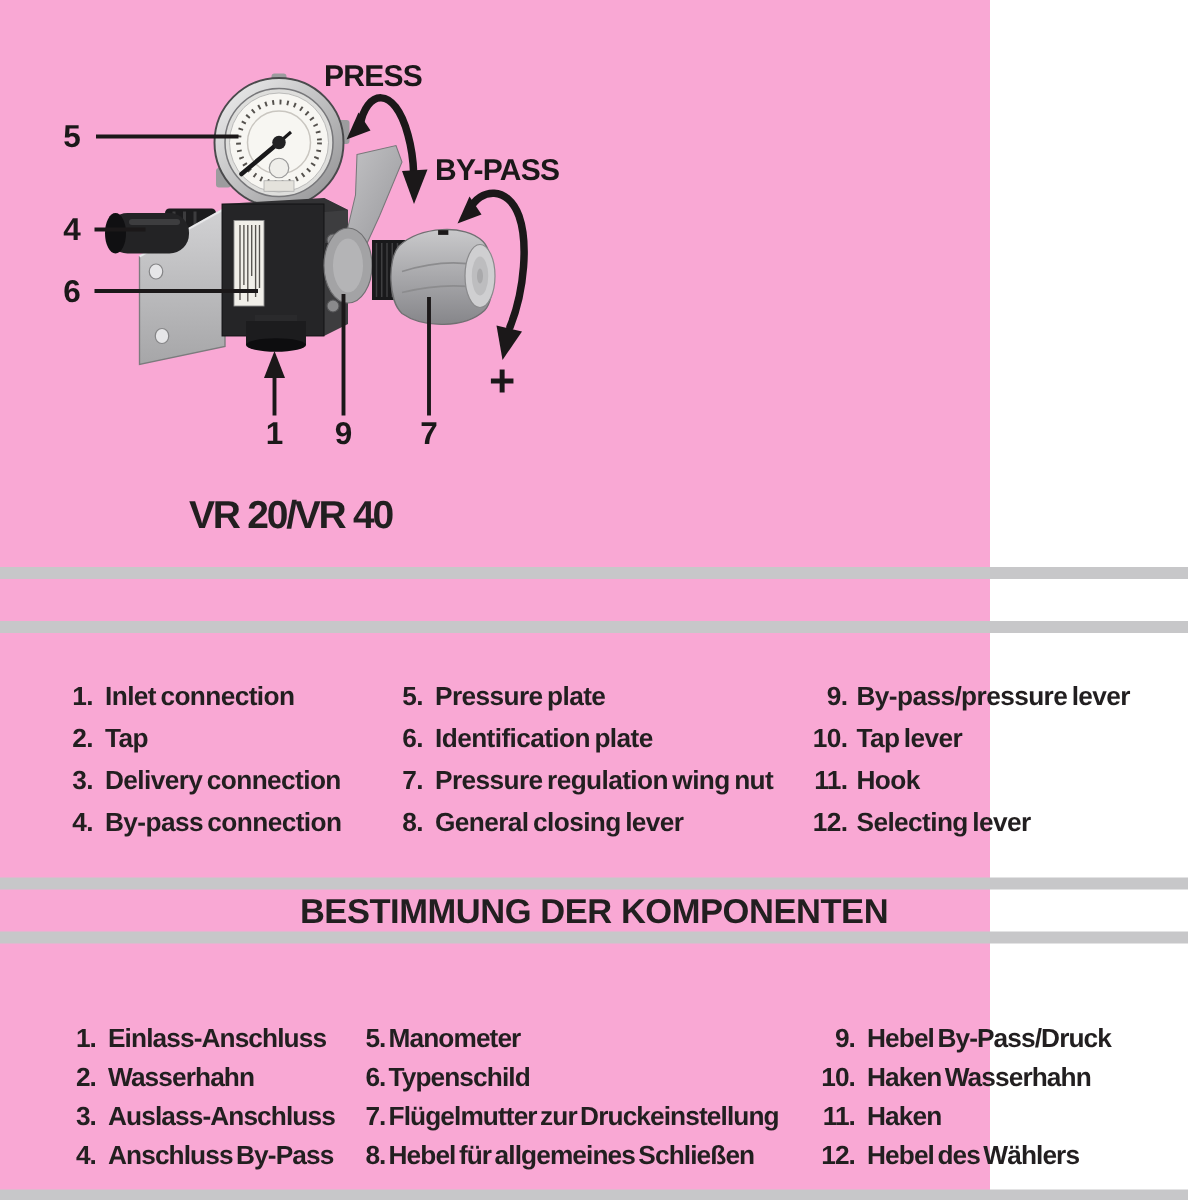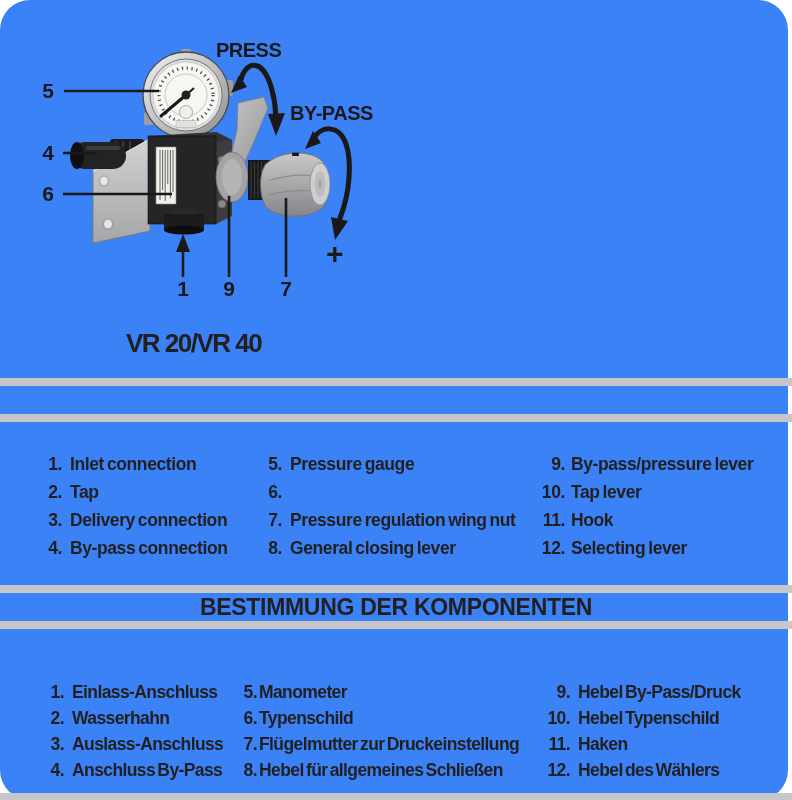--- a/index.html
+++ b/index.html
@@ -1,18 +1,18 @@
 <!DOCTYPE html>
 <html><head>
 <meta charset="utf-8">
 <style>
   html,body{margin:0;padding:0;background:#ffffff;}
   body{width:792px;height:800px;position:relative;overflow:hidden;
        font-family:"Liberation Sans",sans-serif;color:#221f20;}
-  .page{position:relative;width:788px;height:800px;background:#3b82f6;border-radius:30px;}
+  .page{position:relative;width:660px;height:800px;background:#f9a8d4;}
 
   
   .illustration{position:absolute;left:0;top:0;width:410px;height:310px;}
   .svg-label{font-family:"Liberation Sans",sans-serif;font-weight:bold;fill:#1b1819;}
   .press-txt{font-size:20px;letter-spacing:-0.5px;}
   .callout-num{font-size:21px;}
   .sign-minus{font-size:27px;}
   .sign-plus{font-size:30px;}
 
   
@@ -213,24 +213,25 @@
         <span class="label">Delivery connection</span>
       </div>
     <div class="row">
         <span class="num">4.</span>
         <span class="label">By-pass connection</span>
       </div>
   </div>
   <div class="col en en-col2">
     <div class="row">
         <span class="num">5.</span>
-        <span class="label">Pressure gauge</span>
+        <span class="label">Pressure plate</span>
       </div>
     <div class="row">
         <span class="num">6.</span>
+        <span class="label">Identification plate</span>
       </div>
     <div class="row">
         <span class="num">7.</span>
         <span class="label">Pressure regulation wing nut</span>
       </div>
     <div class="row">
         <span class="num">8.</span>
         <span class="label">General closing lever</span>
       </div>
   </div>
@@ -293,21 +294,21 @@
         <span class="label">Hebel für allgemeines Schließen</span>
       </div>
   </div>
   <div class="col de de-col3">
     <div class="row">
         <span class="num">9.</span>
         <span class="label">Hebel By-Pass/Druck</span>
       </div>
     <div class="row">
         <span class="num">10.</span>
-        <span class="label">Hebel Typenschild</span>
+        <span class="label">Haken Wasserhahn</span>
       </div>
     <div class="row">
         <span class="num">11.</span>
         <span class="label">Haken</span>
       </div>
     <div class="row">
         <span class="num">12.</span>
         <span class="label">Hebel des Wählers</span>
       </div>
   </div>

